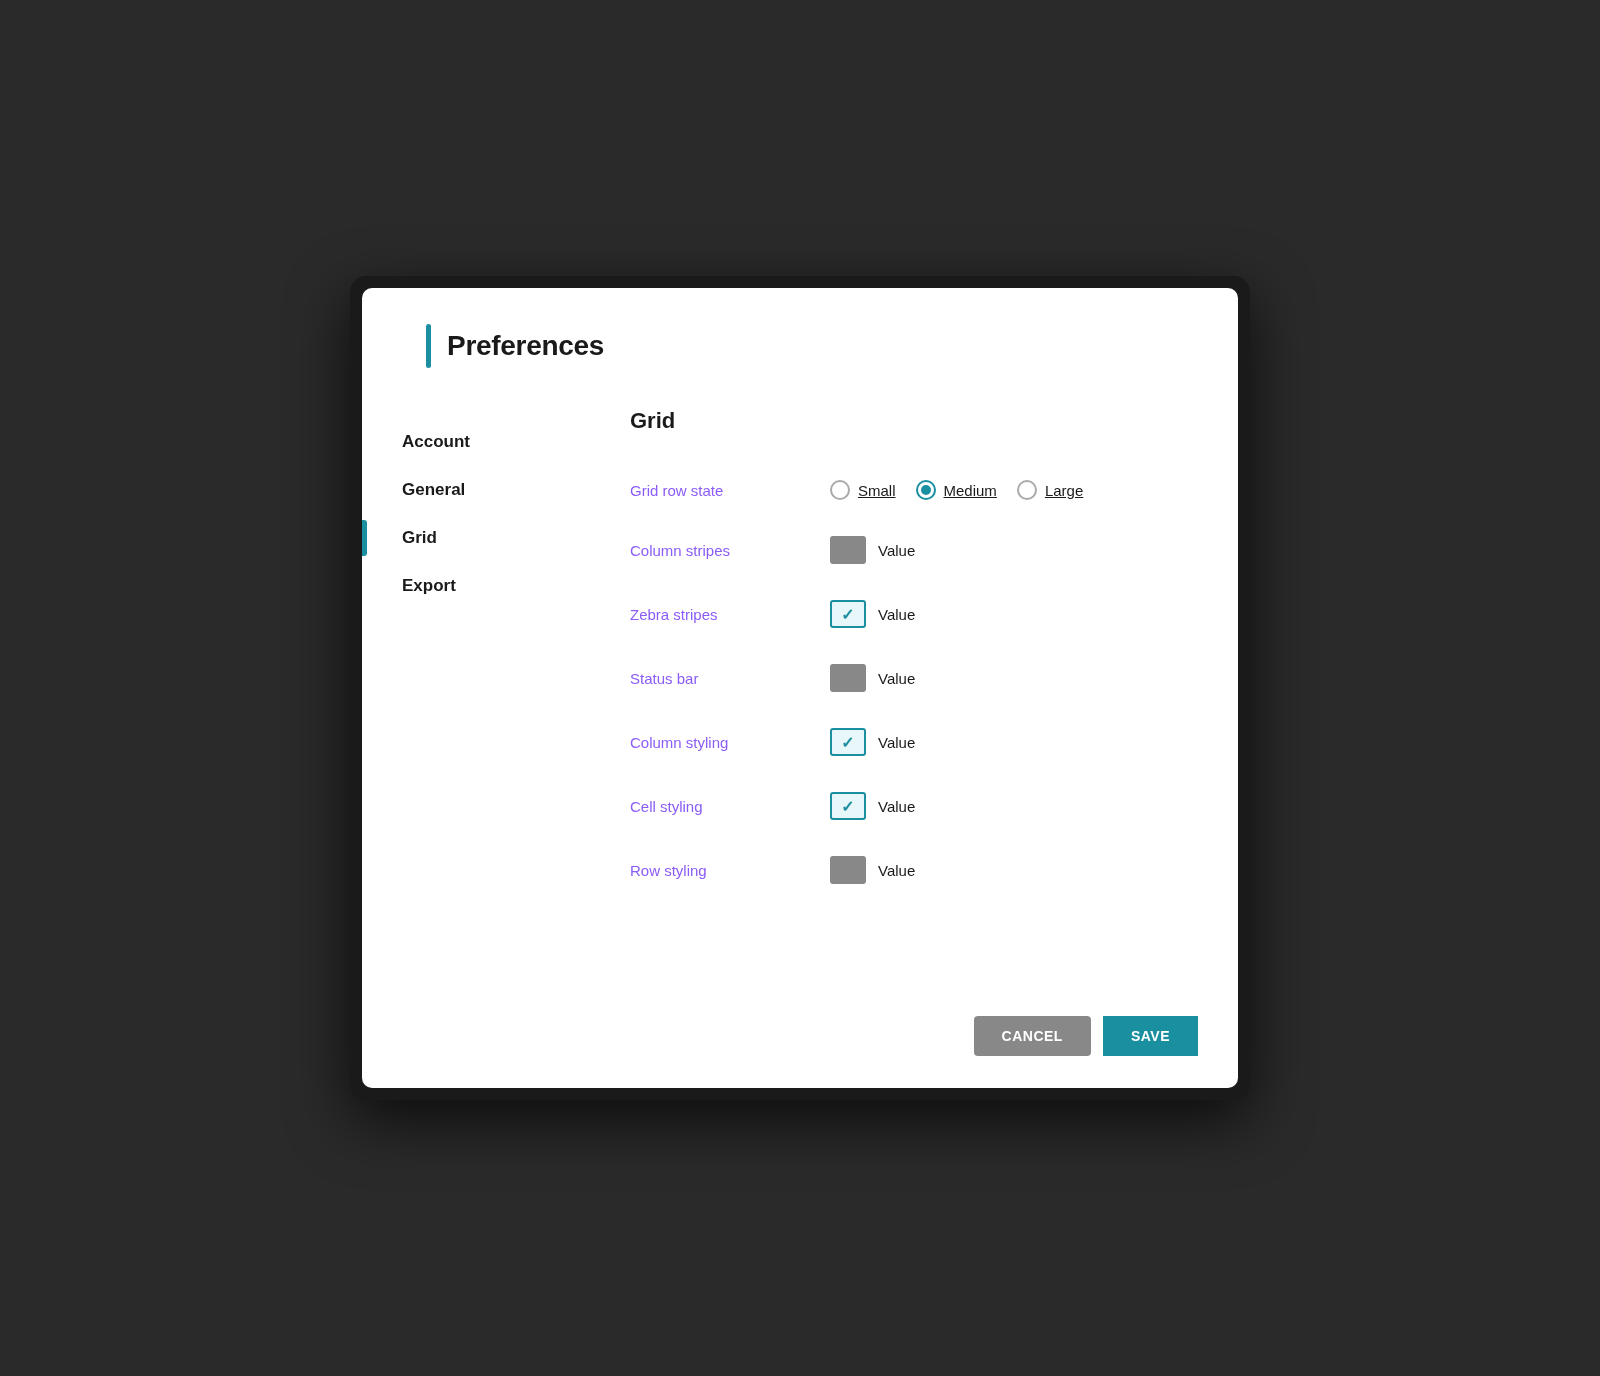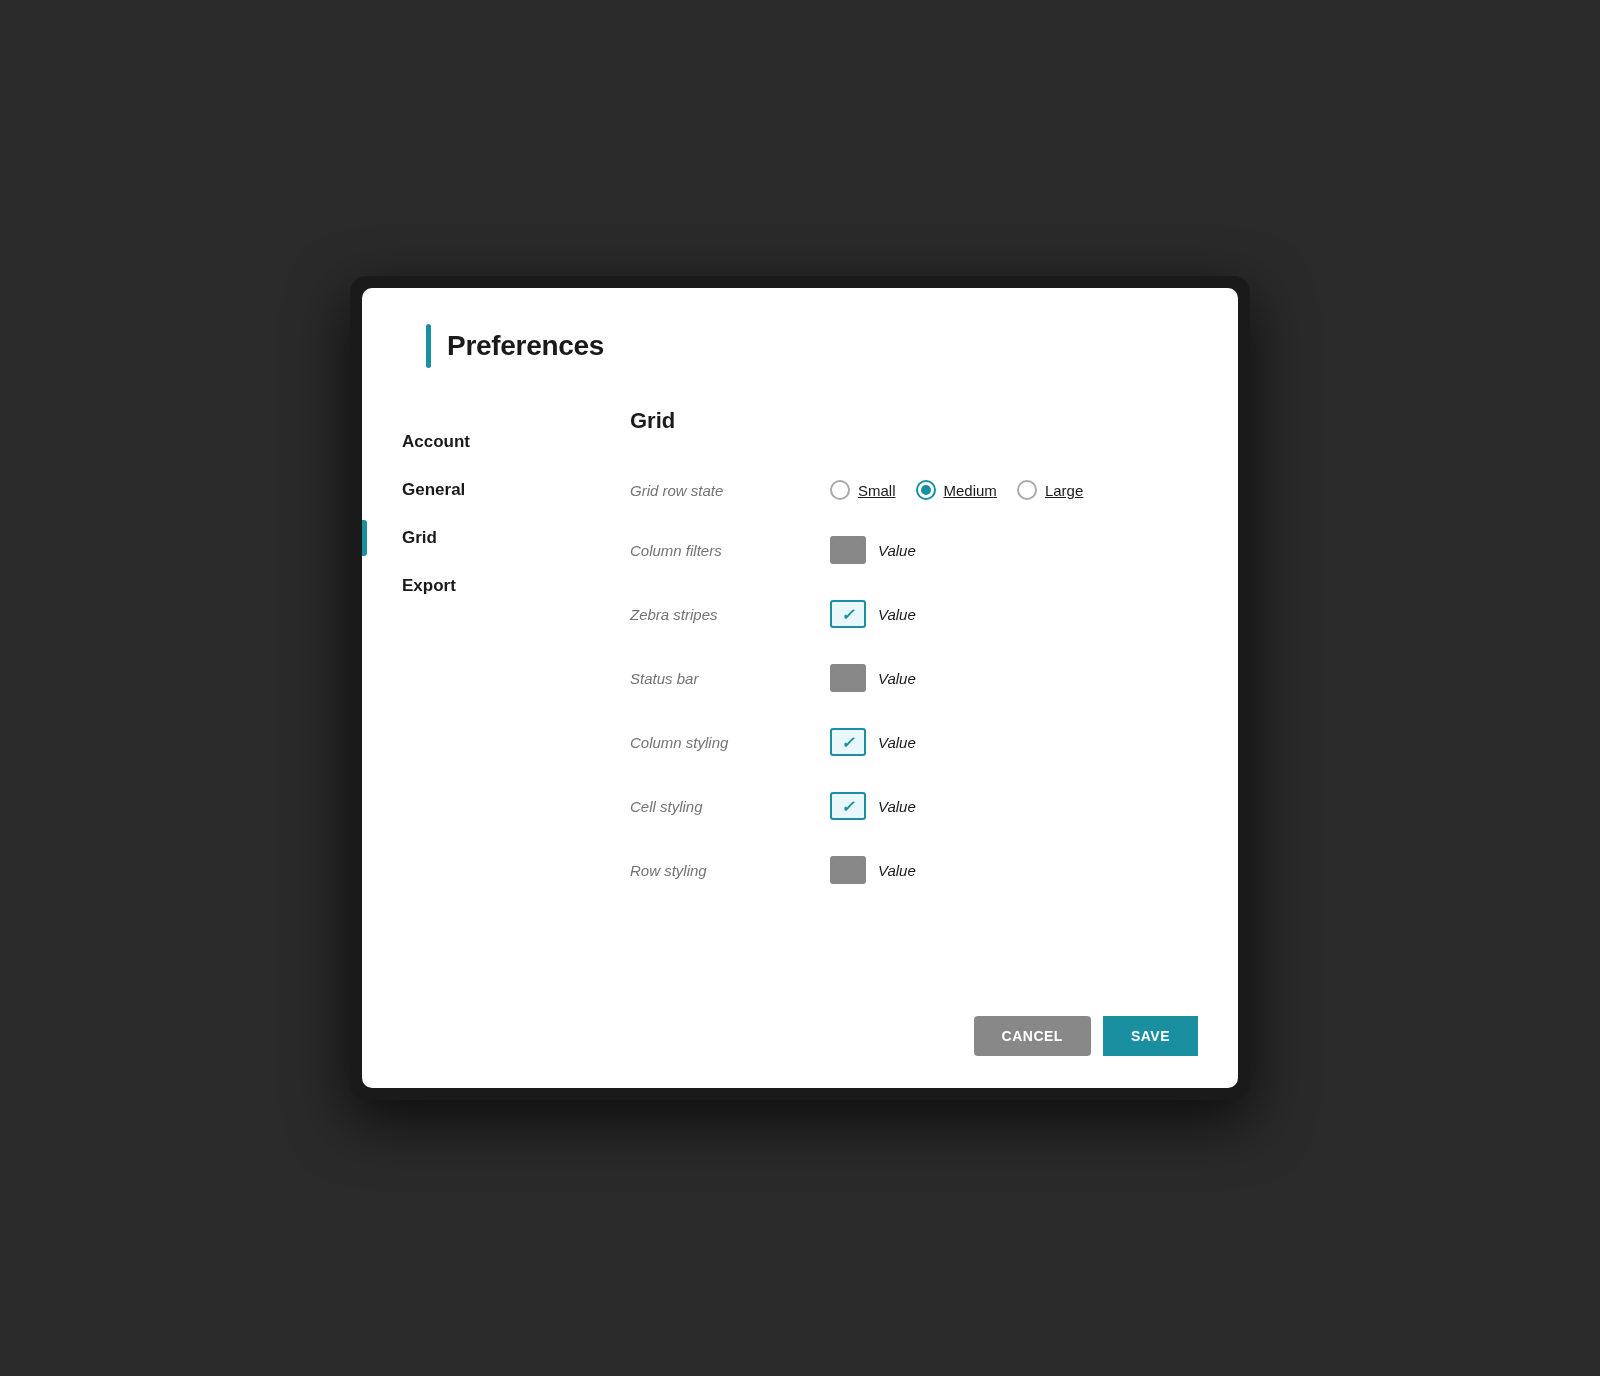--- a/index.html
+++ b/index.html
@@ -106,23 +106,22 @@
     .setting-row {
       display: flex;
       align-items: center;
       padding: 18px 0;
       border-bottom: none;
     }
 
     .setting-label {
       width: 200px;
       font-size: 15px;
-      color: #737373;
-      flex-shrink: 0;
-      font-style: italic;
+      color: #8b5cf6;
+      flex-shrink: 0;
     }
 
     .setting-control {
       display: flex;
       align-items: center;
       gap: 16px;
     }
 
     
     .radio-group {
@@ -166,21 +165,20 @@
       color: #1a1a1a;
       text-decoration: underline;
     }
 
     
     .checkbox-wrapper {
       display: flex;
       align-items: center;
       gap: 12px;
       cursor: pointer;
-      font-style: italic;
     }
 
     .checkbox-box {
       width: 36px;
       height: 28px;
       border: 2px solid #888888;
       border-radius: 3px;
       background: #888888;
       display: flex;
       align-items: center;
@@ -274,21 +272,21 @@
               <span class="radio-label">Medium</span>
             </label>
             <label class="radio-option">
               <div class="radio-input"></div>
               <span class="radio-label">Large</span>
             </label>
           </div>
         </div>
 
         <div class="setting-row">
-          <div class="setting-label">Column filters</div>
+          <div class="setting-label">Column stripes</div>
           <div class="setting-control">
             <label class="checkbox-wrapper">
               <div class="checkbox-box"></div>
               <span class="checkbox-value">Value</span>
             </label>
           </div>
         </div>
 
         <div class="setting-row">
           <div class="setting-label">Zebra stripes</div>

